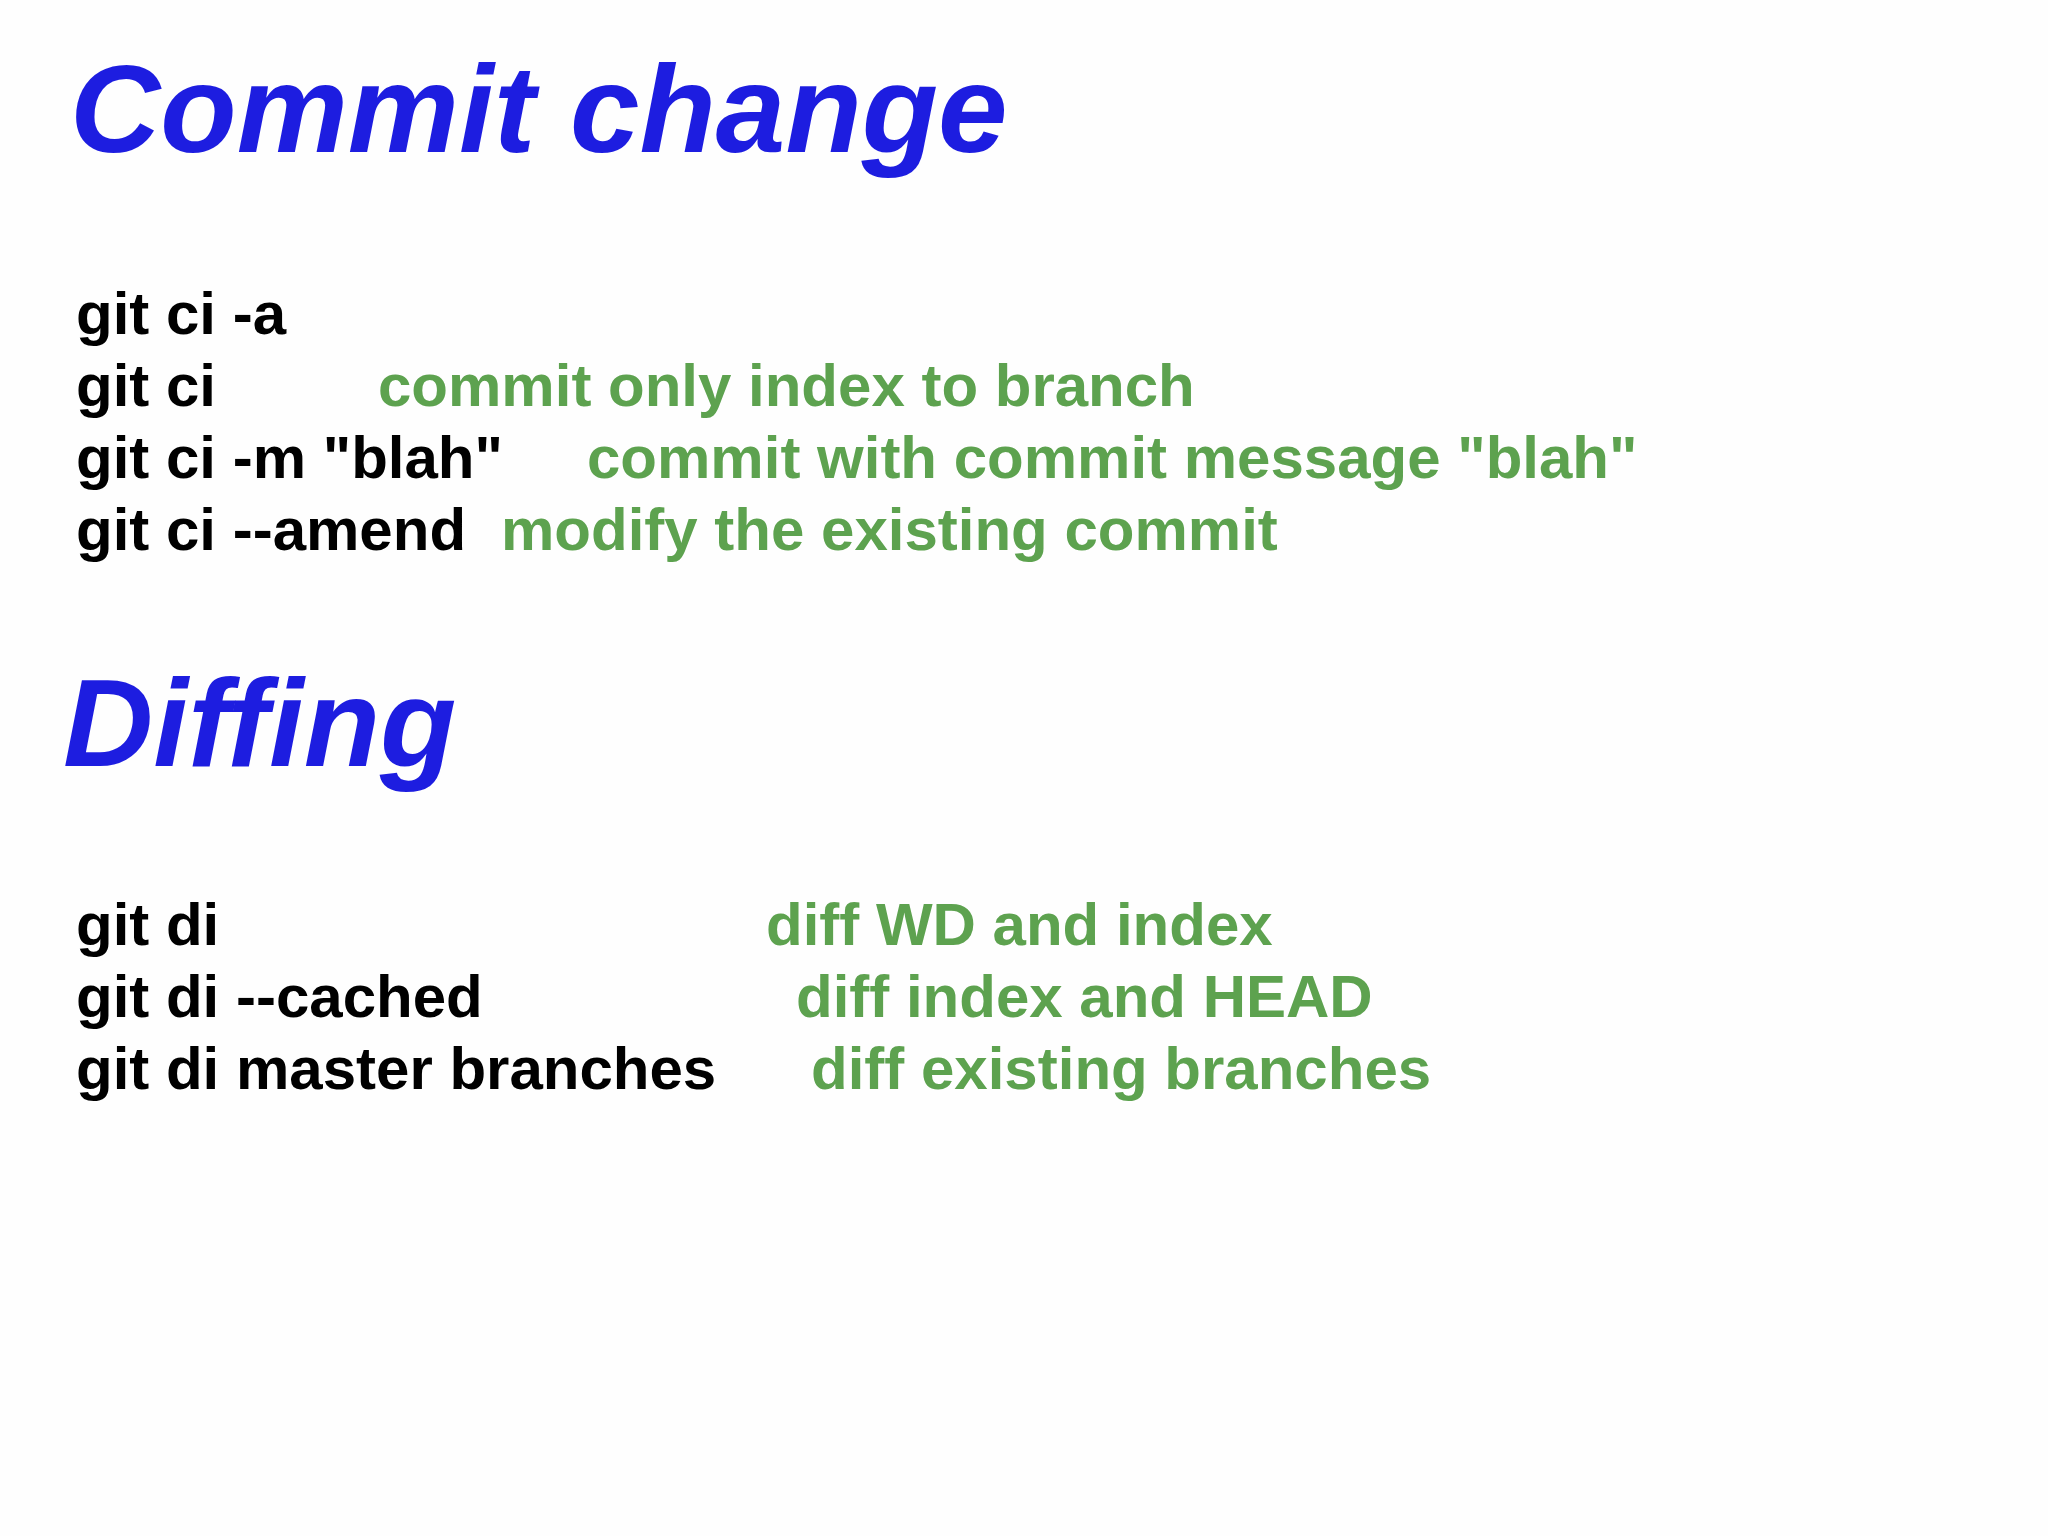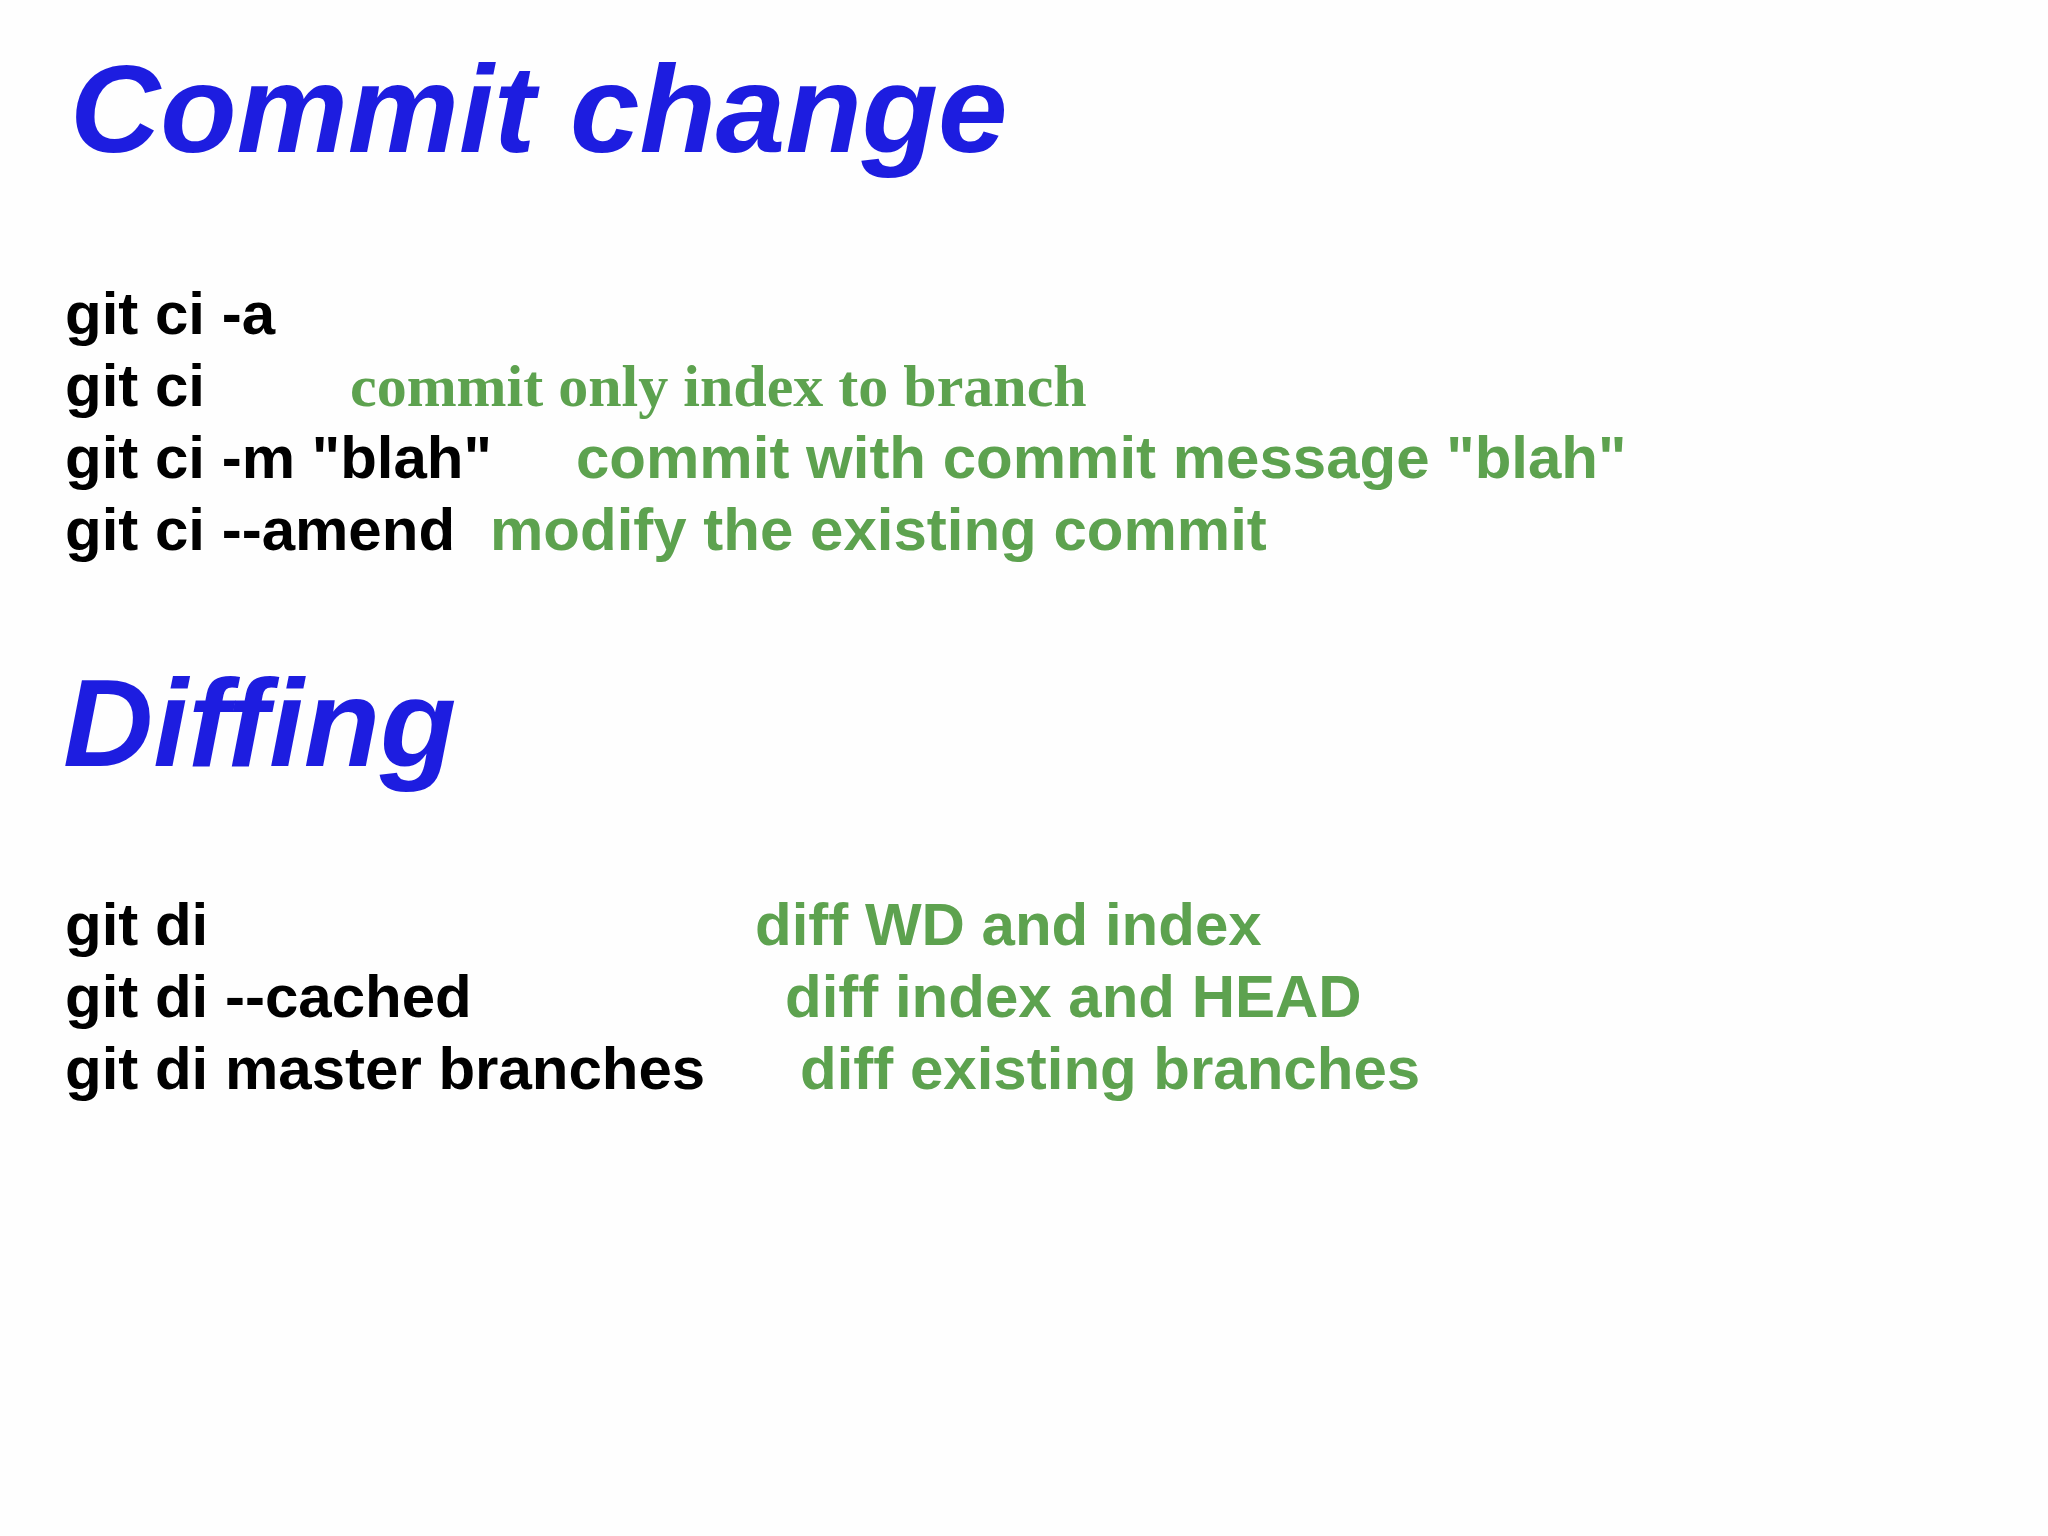--- a/index.html
+++ b/index.html
@@ -44,31 +44,32 @@
     position: relative;
     height: 72px;
   }
   .cmd, .desc {
     position: absolute;
     top: 0;
     font-size: 60px;
     line-height: 72px;
     font-weight: bold;
     white-space: nowrap;
+    margin-left: 11px;
   }
   .cmd {
     left: 0;
     color: var(--command, #000000);
   }
   .desc {
     color: var(--description, #5da24f);
   }
   
   .block-commit  .cmd-row:nth-child(1) .desc { left: 302px; }
-  .block-commit  .cmd-row:nth-child(2) .desc { left: 285px; font-family: Liberation Serif, serif; }
+  .block-commit  .cmd-row:nth-child(2) .desc { left: 302px; }
   .block-commit  .cmd-row:nth-child(3) .desc { left: 511px; }
   .block-commit  .cmd-row:nth-child(4) .desc { left: 425px; }
   .block-diffing .cmd-row:nth-child(1) .desc { left: 690px; }
   .block-diffing .cmd-row:nth-child(2) .desc { left: 720px; }
   .block-diffing .cmd-row:nth-child(3) .desc { left: 735px; }
 </style>
 </head>
 <body>
 
 <div class="slide">

